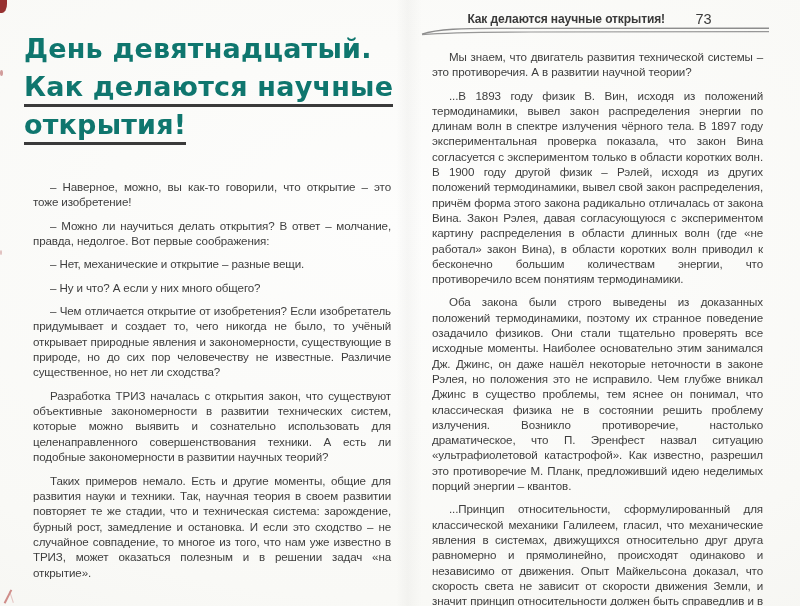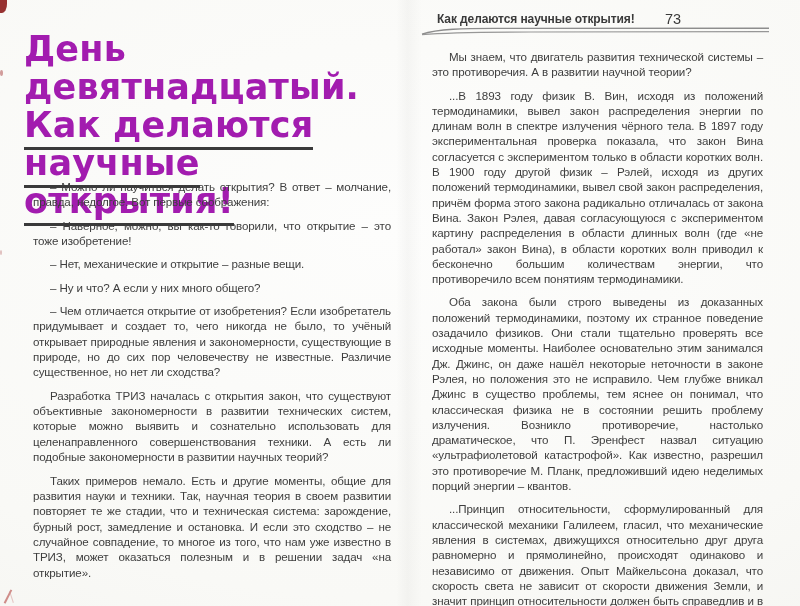--- a/index.html
+++ b/index.html
@@ -18,43 +18,43 @@
   .gutter-shade {
     position: absolute; left: 396px; top: 0; width: 26px; height: 606px;
     background: linear-gradient(90deg, rgba(0,0,0,0) 0%, rgba(60,60,55,0.035) 45%, rgba(0,0,0,0) 100%);
     pointer-events: none;
   }
   
   .chapter-title {
     position: absolute; left: 24px; top: 30px; width: 376px;
     margin: 0;
     font-family: "DejaVu Sans", sans-serif;
-    font-size: 35px; line-height: 38px; font-weight: 700;
-    color: #a21caf; letter-spacing: 0.2px;
+    font-size: 27px; line-height: 38px; font-weight: 700;
+    color: #0f766e; letter-spacing: 0.2px;
   }
   .chapter-title .underlined {
     border-bottom: 3px solid #3a3a3a;
     padding-bottom: 2px;
   }
   .body-text p {
     margin: 8px;
     text-indent: 17px;
     text-align: justify;
     hyphens: auto;
     -webkit-hyphens: auto;
   }
   .left-body {
     position: absolute; left: 25px; top: 171px; width: 374px;
     font-size: 11.6px; line-height: 15.35px; letter-spacing: -0.12px;
     color: #3e3e3e;
   }
   
   .running-header {
-    position: absolute; left: 437px; top: 9px; width: 347px;
-    text-align: left; white-space: nowrap;
+    position: absolute; left: 416px; top: 9px; width: 347px;
+    text-align: center; white-space: nowrap;
   }
   .rh-title {
     font-weight: 700; font-size: 12px; color: #3a3a3a; letter-spacing: -0.1px;
   }
   .rh-page {
     display: inline-block; margin-left: 26px;
     font-weight: 400; font-size: 14.5px; color: #3a3a3a;
     vertical-align: -1px;
   }
   .header-rule {
@@ -92,22 +92,22 @@
 <body>
 
 <div>
 
   <div class="gutter-shade"></div>
 
   <section>
     <h1 class="chapter-title"><span>День девятнадцатый.</span><br><span class="underlined">Как делаются научные открытия!</span></h1>
 
     <div class="body-text left-body">
+      <p>– Наверное, можно, вы как-то говорили, что открытие – это тоже изобретение!</p>
       <p>– Можно ли научиться делать открытия? В ответ – молчание, правда, недолгое. Вот первые соображения:</p>
-      <p>– Наверное, можно, вы как-то говорили, что открытие – это тоже изобретение!</p>
       <p>– Нет, механические и открытие – разные вещи.</p>
       <p>– Ну и что? А если у них много общего?</p>
       <p>– Чем отличается открытие от изобретения? Если изобретатель придумывает и создает то, чего никогда не было, то учёный открывает природные явления и закономерности, существующие в природе, но до сих пор человечеству не известные. Различие существенное, но нет ли сходства?</p>
       <p>Разработка ТРИЗ началась с открытия закон, что существуют объективные закономерности в развитии технических систем, которые можно выявить и сознательно использовать для целенаправленного совершенствования техники. А есть ли подобные закономерности в развитии научных теорий?</p>
       <p>Таких примеров немало. Есть и другие моменты, общие для развития науки и техники. Так, научная теория в своем развитии повторяет те же стадии, что и техническая система: зарождение, бурный рост, замедление и остановка. И если это сходство – не случайное совпадение, то многое из того, что нам уже известно в ТРИЗ, может оказаться полезным и в решении задач «на открытие».</p>
     </div>
   </section>
 
   <section>
     <header class="running-header">

